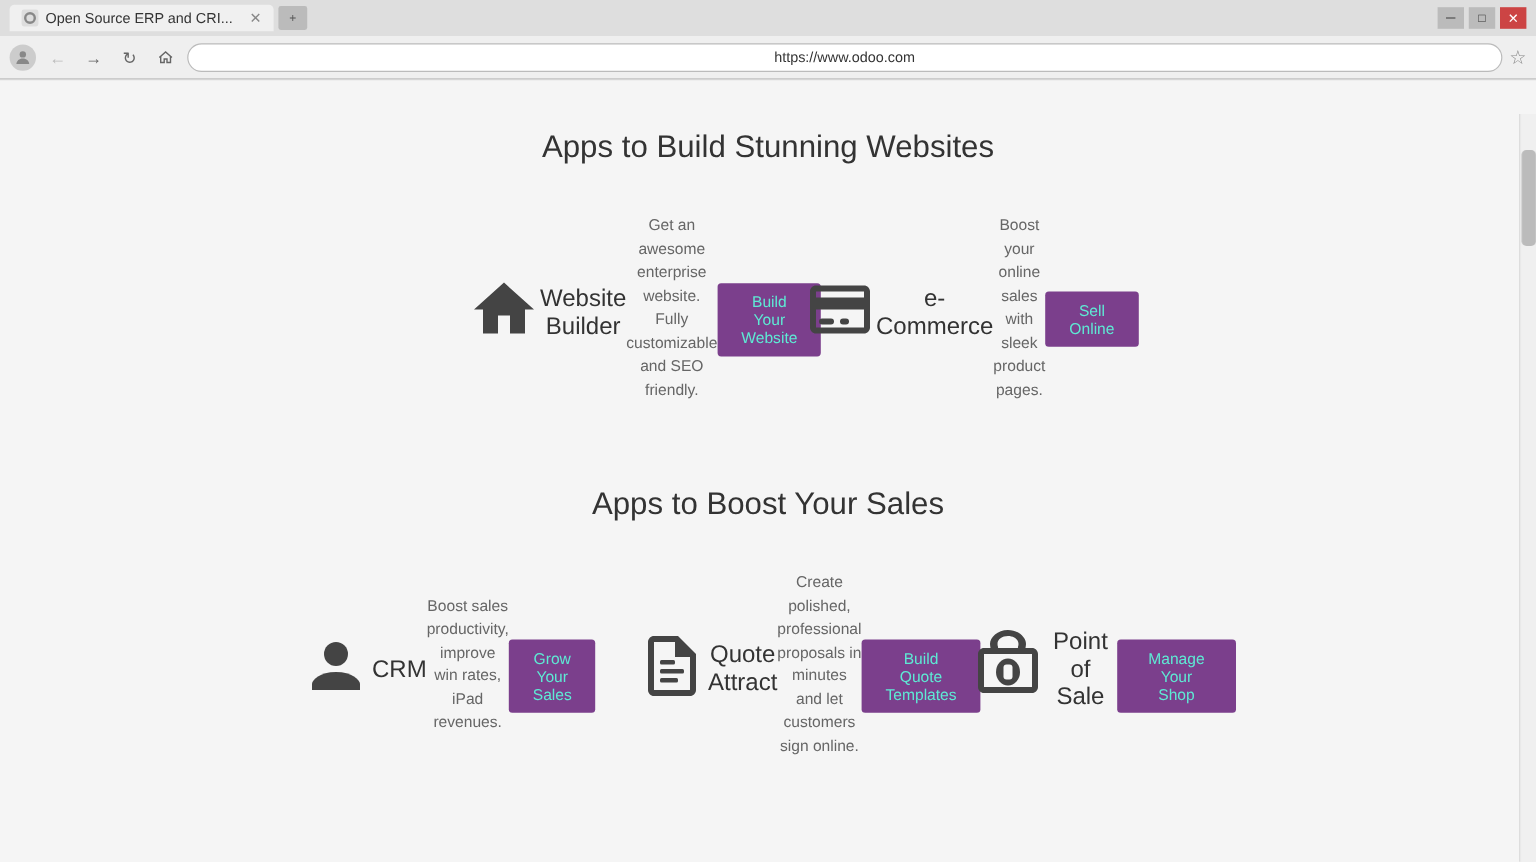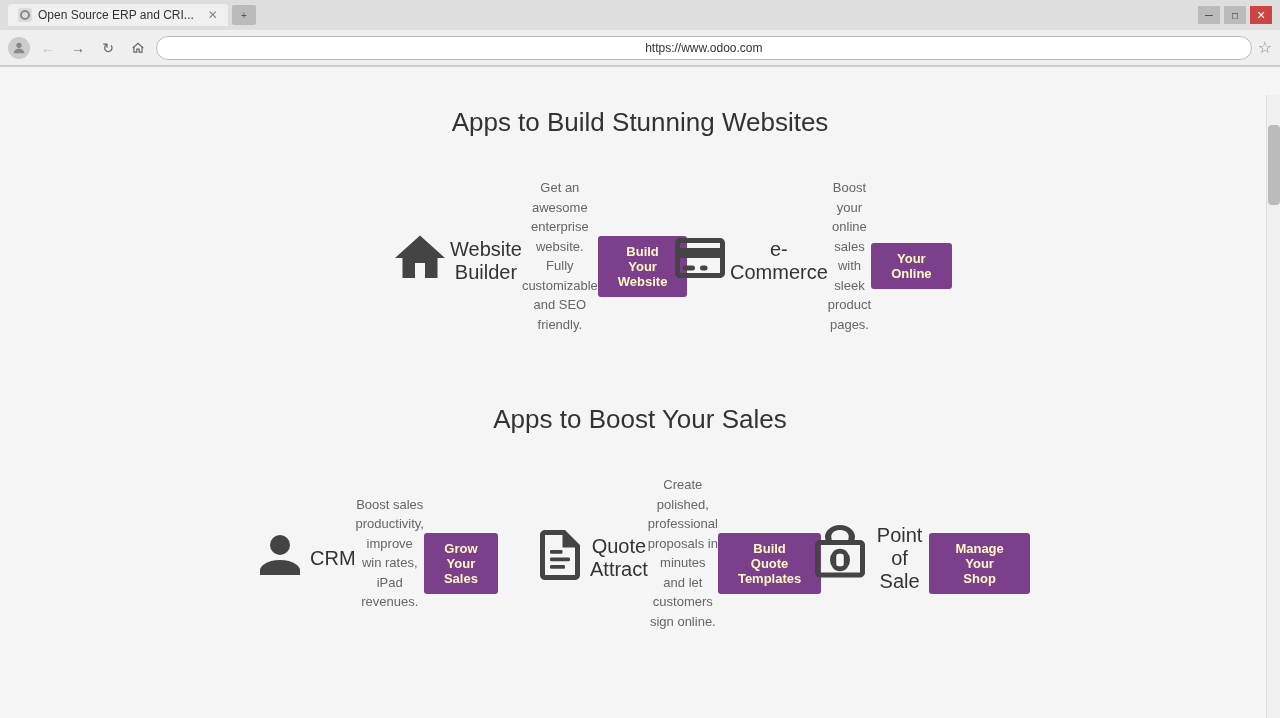--- a/index.html
+++ b/index.html
@@ -129,27 +129,27 @@
     .app-desc {
       font-size: 13px;
       color: #666;
       line-height: 1.5;
       margin-bottom: 20px;
       min-height: 48px;
     }
 
     .app-btn {
       background: #7b3f8c;
-      color: #fef9c3;
+      color: #5eead4;
       border: none;
       padding: 8px 20px;
       font-size: 13px;
       cursor: pointer;
       border-radius: 3px;
-      font-weight: 700;
+      font-weight: 400;
       transition: background 0.2s;
     }
 
     
     .scrollbar {
       position: fixed;
       right: 0;
       top: 95px;
       width: 14px;
       height: 623px;
@@ -229,21 +229,21 @@
       <div class="app-card">
         <div class="app-icon">
           <svg viewBox="0 0 24 24" fill="#444" xmlns="http://www.w3.org/2000/svg">
             <path d="M20 4H4c-1.11 0-2 .89-2 2v12c0 1.11.89 2 2 2h16c1.11 0 2-.89 2-2V6c0-1.11-.89-2-2-2zm0 14H4v-6h16v6zm0-10H4V6h16v2z"></path>
             <rect x="5" y="15" width="5" height="2" rx="1"></rect>
             <rect x="12" y="15" width="3" height="2" rx="1"></rect>
           </svg>
         </div>
         <div class="app-name">e-Commerce</div>
         <div class="app-desc">Boost your online sales with sleek product pages.</div>
-        <button class="app-btn">Your Online</button>
+        <button class="app-btn">Sell Online</button>
       </div>
 
 
     </div>
   </div>
 
   <div class="section" style="margin-top:10px;">
     <h2 class="section-title">Apps to Boost Your Sales</h2>
     <div class="apps-grid">
 

